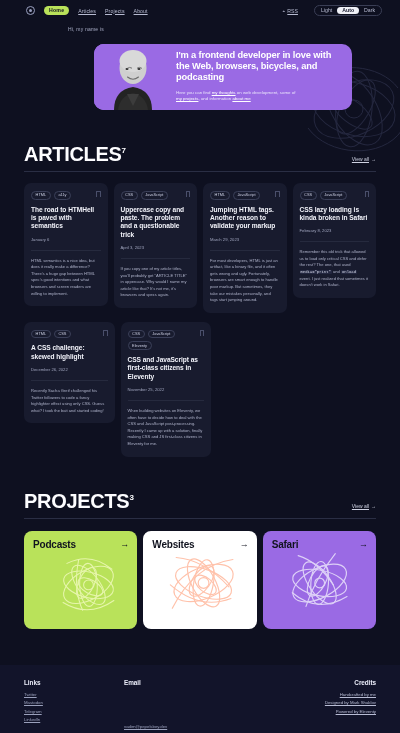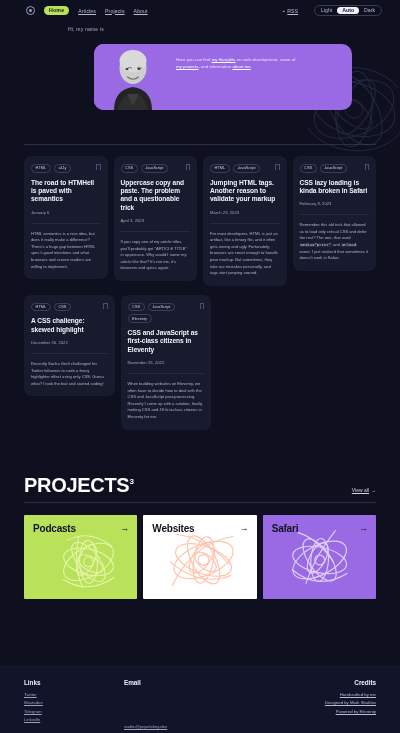--- a/index.html
+++ b/index.html
@@ -139,21 +139,21 @@
   .card-rule { height: .7px; background: #262a3e; margin: 8px 0 7px 0; }
   .card-text { font-size: 4.1px; line-height: 1.62; color: #aeb2c9; }
   .card-text code {
     font-family: "Liberation Mono", monospace; color: #d6d9ea;
     background: #232740; padding: 0 1px; border-radius: 1px; font-size: 3.9px;
   }
 
   
   .projects { display: flex; gap: 6px; margin-top: 12px; }
   .proj {
-    flex: 1; height: 84px; border-radius: 1px;
+    flex: 1; height: 98px; border-radius: 8px;
     position: relative; overflow: hidden;
   }
   .proj-label {
     position: absolute; left: 9px; top: 8px;
     font-size: 10px; font-weight: 700; color: #11131f;
     letter-spacing: -.2px; z-index: 2;
   }
   .proj-arrow {
     position: absolute; right: 8px; top: 9px; z-index: 2;
     font-size: 9px; color: #11131f; line-height: 1;
@@ -232,28 +232,36 @@
             <path d="M33 24.5 q2.5 -2 5 -.3" stroke="#5a5a5a" stroke-width=".8" fill="none"></path>
             <path d="M43 24.2 q2.5 -1.8 5 .2" stroke="#5a5a5a" stroke-width=".8" fill="none"></path>
             <path d="M33.5 33 q5.5 4.5 11 0" stroke="#6e6e6e" stroke-width="1.1" fill="none" stroke-linecap="round"></path>
             <path d="M20 66 q0 -20 19 -23 q19 3 19 23 Z" fill="#232323"></path>
             <path d="M24 66 q2 -14 15 -17 q13 3 15 17 Z" fill="#2d2d2d"></path>
             <path d="M33 50 l6 12 l6 -12 z" fill="#3c3c3c"></path>
           </g>
         </svg>
       </div>
       <div class="hero-copy">
+        <div class="hero-headline">I'm a frontend developer in love with the Web, browsers, bicycles, and podcasting</div>
         <div class="hero-sub">
           <span>Here you can find </span><a>my thoughts</a><span> on web development, some of </span><a>my projects</a><span>, and information </span><a>about me</a>
         </div>
       </div>
     </div>
   </section>
 
   <section class="section">
+    <div class="sec-head">
+      <h2 class="sec-title"><span>ARTICLES</span><sup>7</sup></h2>
+      <a class="view-all">
+        <span class="t">View all</span>
+        <span>→</span>
+      </a>
+    </div>
     <div class="sec-rule"></div>
 
     <div class="cards">
 
       <article class="card">
         <div class="card-head">
           <div class="tags">
             <span class="tag">HTML</span>
             <span class="tag">a11y</span>
           </div>
@@ -338,21 +346,21 @@
         <div class="card-date">November 25, 2022</div>
         <div class="card-rule"></div>
         <p class="card-text">When building websites on Eleventy, we often have to decide how to deal with the CSS and JavaScript post-processing. Recently I came up with a solution, finally making CSS and JS first-class citizens in Eleventy for me.</p>
       </article>
 
       <div style="flex:1"></div>
       <div style="flex:1"></div>
     </div>
   </section>
 
-  <section class="section" style="margin-top:45px;">
+  <section class="section" style="margin-top:34px;">
     <div class="sec-head">
       <h2 class="sec-title"><span>PROJECTS</span><sup>3</sup></h2>
       <a class="view-all">
         <span class="t">View all</span>
         <span>→</span>
       </a>
     </div>
     <div class="sec-rule"></div>
 
     <div class="projects">

